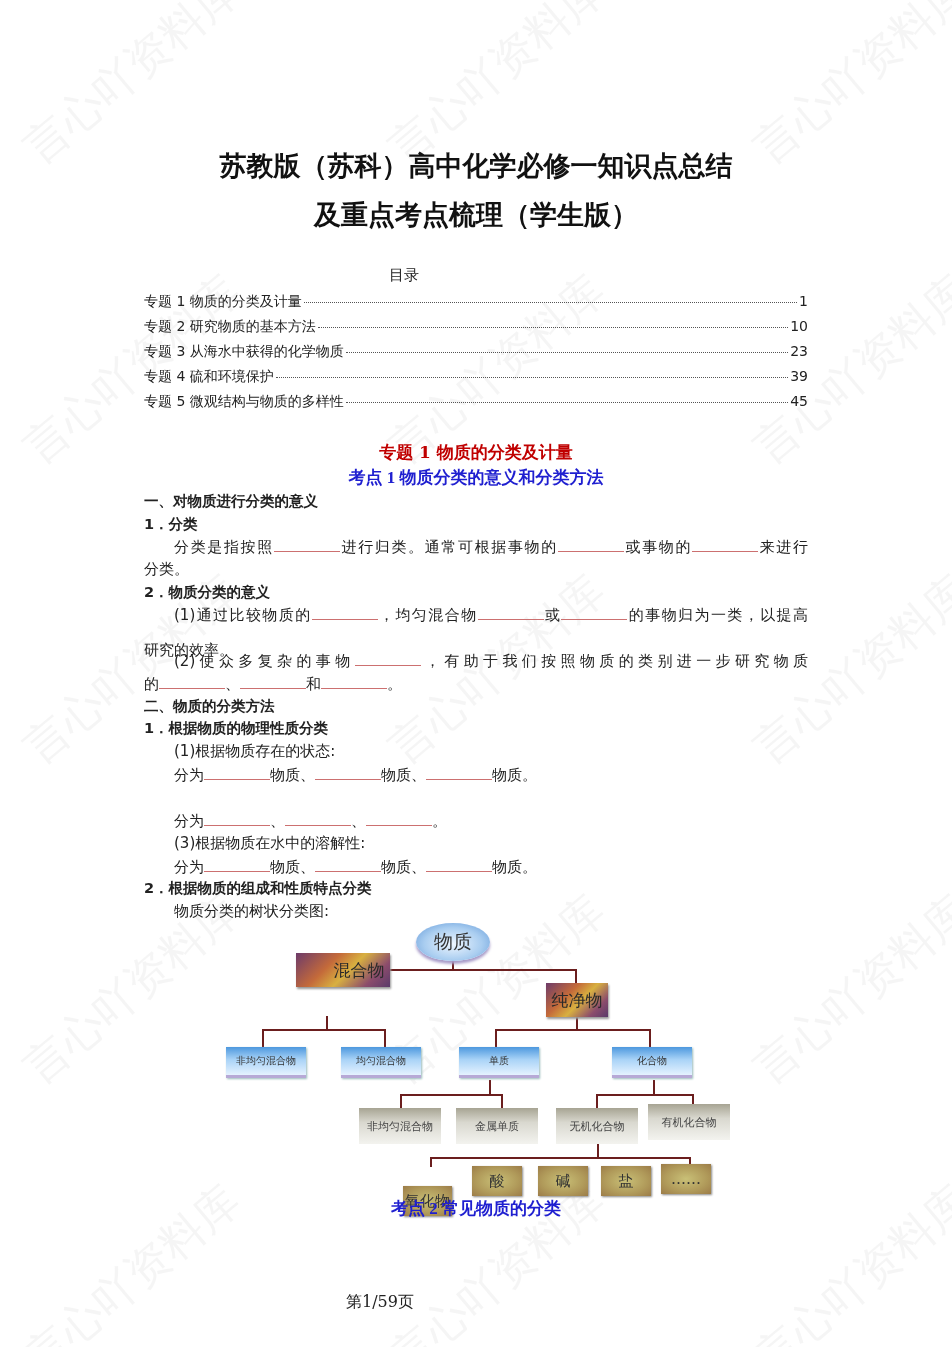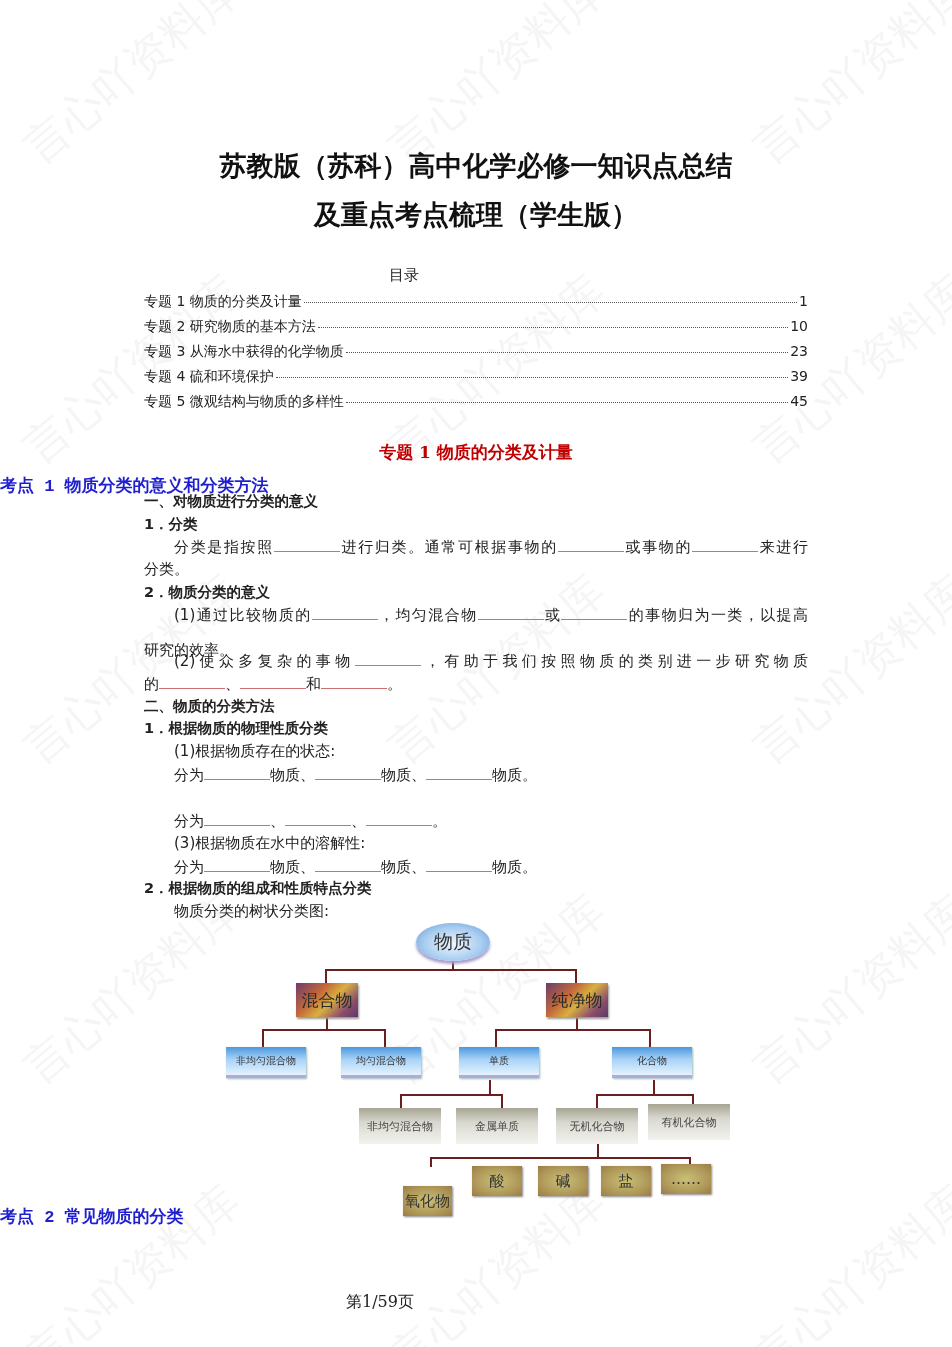--- a/index.html
+++ b/index.html
@@ -19,21 +19,21 @@
   }
   .toc-heading { position: absolute; top: 266px; left: 0; width: 808px; text-align: center; font-size: 15px; color: #222; }
   .toc-row {
     position: absolute; left: 144px; width: 664px; height: 20px; display: flex; align-items: baseline;
     font-size: 14px; color: #222;
   }
   .toc-row .toc-label { white-space: nowrap; }
   .toc-row .toc-dots { flex: 1; border-bottom: 1px dotted #555; margin: 0 2px; transform: translateY(-3px); }
   .toc-row .toc-page { white-space: nowrap; }
   .h-red { position: absolute; left: 0; width: 952px; text-align: center; font-size: 17px; font-weight: bold; color: #c00000; font-family: "DejaVu Serif", serif; }
-  .h-blue { position: absolute; left: 0; width: 952px; text-align: left; font-size: 17px; font-weight: bold; color: #1f1fd0; font-family: Liberation Mono, monospace; margin-top: 8px; }
+  .h-blue { position: absolute; left: 0; width: 952px; text-align: center; font-size: 17px; font-weight: bold; color: #1f1fd0; font-family: Liberation Serif, serif; }
   .line { position: absolute; left: 144px; width: 664px; font-size: 15px; color: #222; white-space: nowrap; }
   .bold { font-weight: bold; font-size: 14.5px; }
   .indent { left: 174px; }
   .blank { display: inline-block; width: 66px; border-bottom: 1.5px solid #cc7070; height: 14px; vertical-align: baseline; }
   .justify { text-align: justify; text-align-last: justify; }
   
   .diagram { position: absolute; left: 0; top: 0; width: 952px; height: 1347px; }
   .conn { position: absolute; background: #6b1e1e; }
   .node { position: absolute; display: flex; align-items: center; justify-content: center; font-family: "DejaVu Serif", serif; color: #333; }
   .node-root {
@@ -190,21 +190,21 @@
     <div class="conn" style="left:596px; top:1094px; width:2px; height:16px;"></div>
     <div class="conn" style="left:692px; top:1094px; width:2px; height:14px;"></div>
 
     <div class="conn" style="left:597px; top:1140px; width:2px; height:18px;"></div>
     <div class="conn" style="left:430px; top:1157px; width:261px; height:2px;"></div>
     <div class="conn" style="left:430px; top:1157px; width:2px; height:10px;"></div>
     <div class="conn" style="left:689px; top:1157px; width:2px; height:10px;"></div>
 
     <div class="node node-root">物质</div>
 
-    <div class="node node-mid" style="left:296px; top:983px;">混合物</div>
+    <div class="node node-mid" style="left:296px; top:953px;padding-left:32px;">混合物</div>
     <div class="node node-mid" style="left:546px; top:983px;">纯净物</div>
 
     <div class="node node-blue" style="left:226px; top:1047px;">非均匀混合物</div>
     <div class="node node-blue" style="left:341px; top:1047px;">均匀混合物</div>
     <div class="node node-blue" style="left:459px; top:1047px;">单质</div>
     <div class="node node-blue" style="left:612px; top:1047px;">化合物</div>
 
     <div class="node node-gray" style="left:359px; top:1108px;">非均匀混合物</div>
     <div class="node node-gray" style="left:456px; top:1108px;">金属单质</div>
     <div class="node node-gray" style="left:556px; top:1108px;">无机化合物</div>

